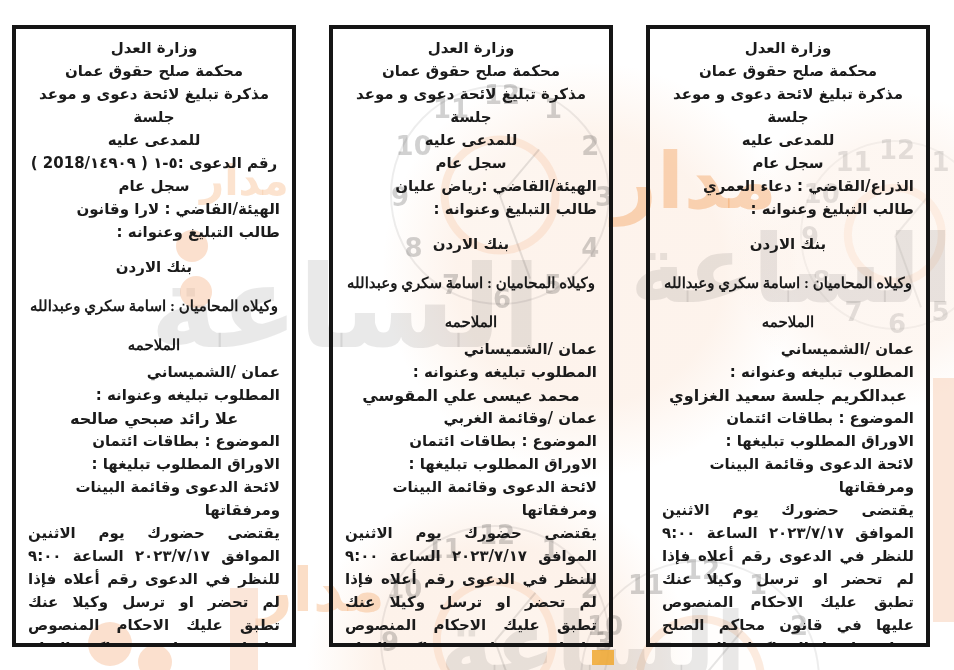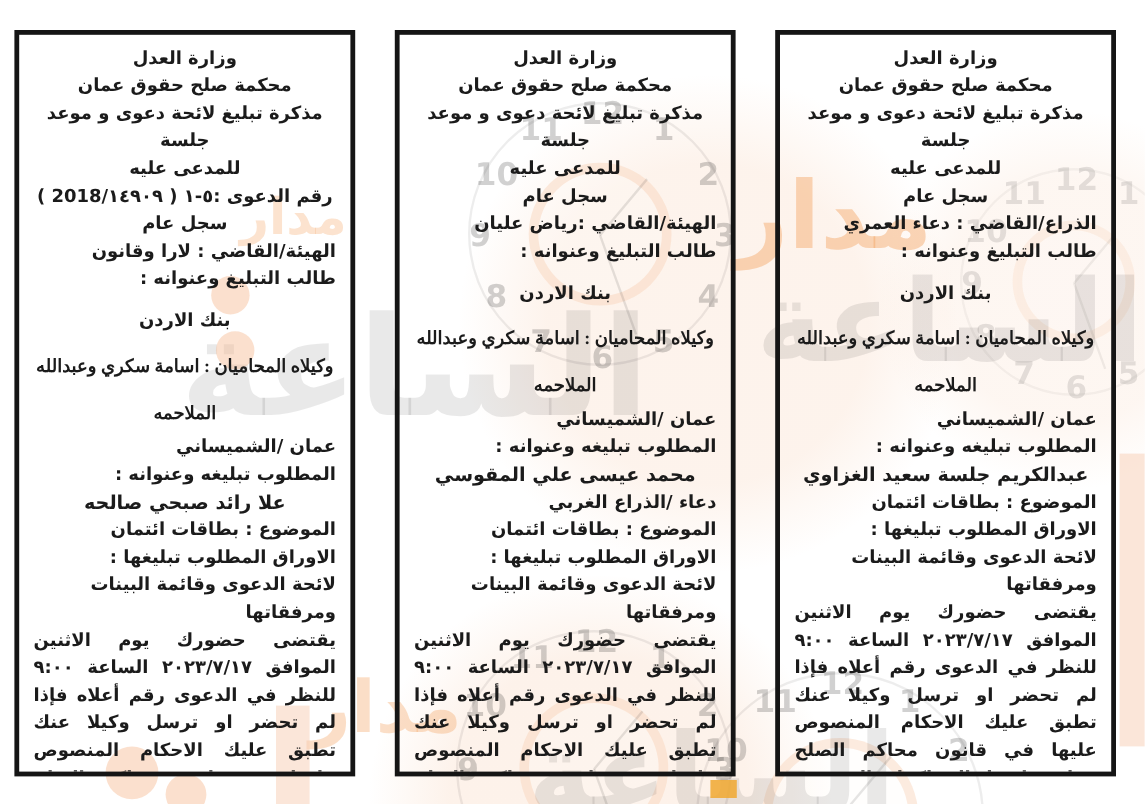--- a/index.html
+++ b/index.html
@@ -171,21 +171,21 @@
       <span class="ln c">للمدعى عليه</span>
       <span class="ln c">سجل عام</span>
       <span class="ln r">الهيئة/القاضي :رياض عليان</span>
       <span class="ln r">طالب التبليغ وعنوانه :</span>
       <span class="ln c gap-lg">بنك الاردن</span>
       <span class="ln c gap-md">وكيلاه المحاميان : اسامة سكري وعبدالله</span>
       <span class="ln c gap-md">الملاحمه</span>
       <span class="ln r gap-sm">عمان /الشميساني</span>
       <span class="ln r">المطلوب تبليغه وعنوانه :</span>
       <span class="ln c name">محمد عيسى علي المقوسي</span>
-      <span class="ln r">دعاء /الذراع الغربي</span>
+      <span class="ln r">عمان /وقائمة الغربي</span>
       <span class="ln r">الموضوع : بطاقات ائتمان</span>
       <span class="ln r">الاوراق المطلوب تبليغها :</span>
       <span class="ln r">لائحة الدعوى وقائمة البينات ومرفقاتها</span>
       <span class="ln j">يقتضى حضورك يوم الاثنين الموافق ٢٠٢٣/٧/١٧ الساعة ٩:٠٠ للنظر في الدعوى رقم أعلاه فإذا لم تحضر او ترسل وكيلا عنك تطبق عليك الاحكام المنصوص عليها في قانون محاكم الصلح وقانون اصول المحاكمات المدنية</span>
     </article>
 
     <article class="notice">
       <span class="ln c">وزارة العدل</span>
       <span class="ln c">محكمة صلح حقوق عمان</span>
       <span class="ln c">مذكرة تبليغ لائحة دعوى و موعد جلسة</span>

